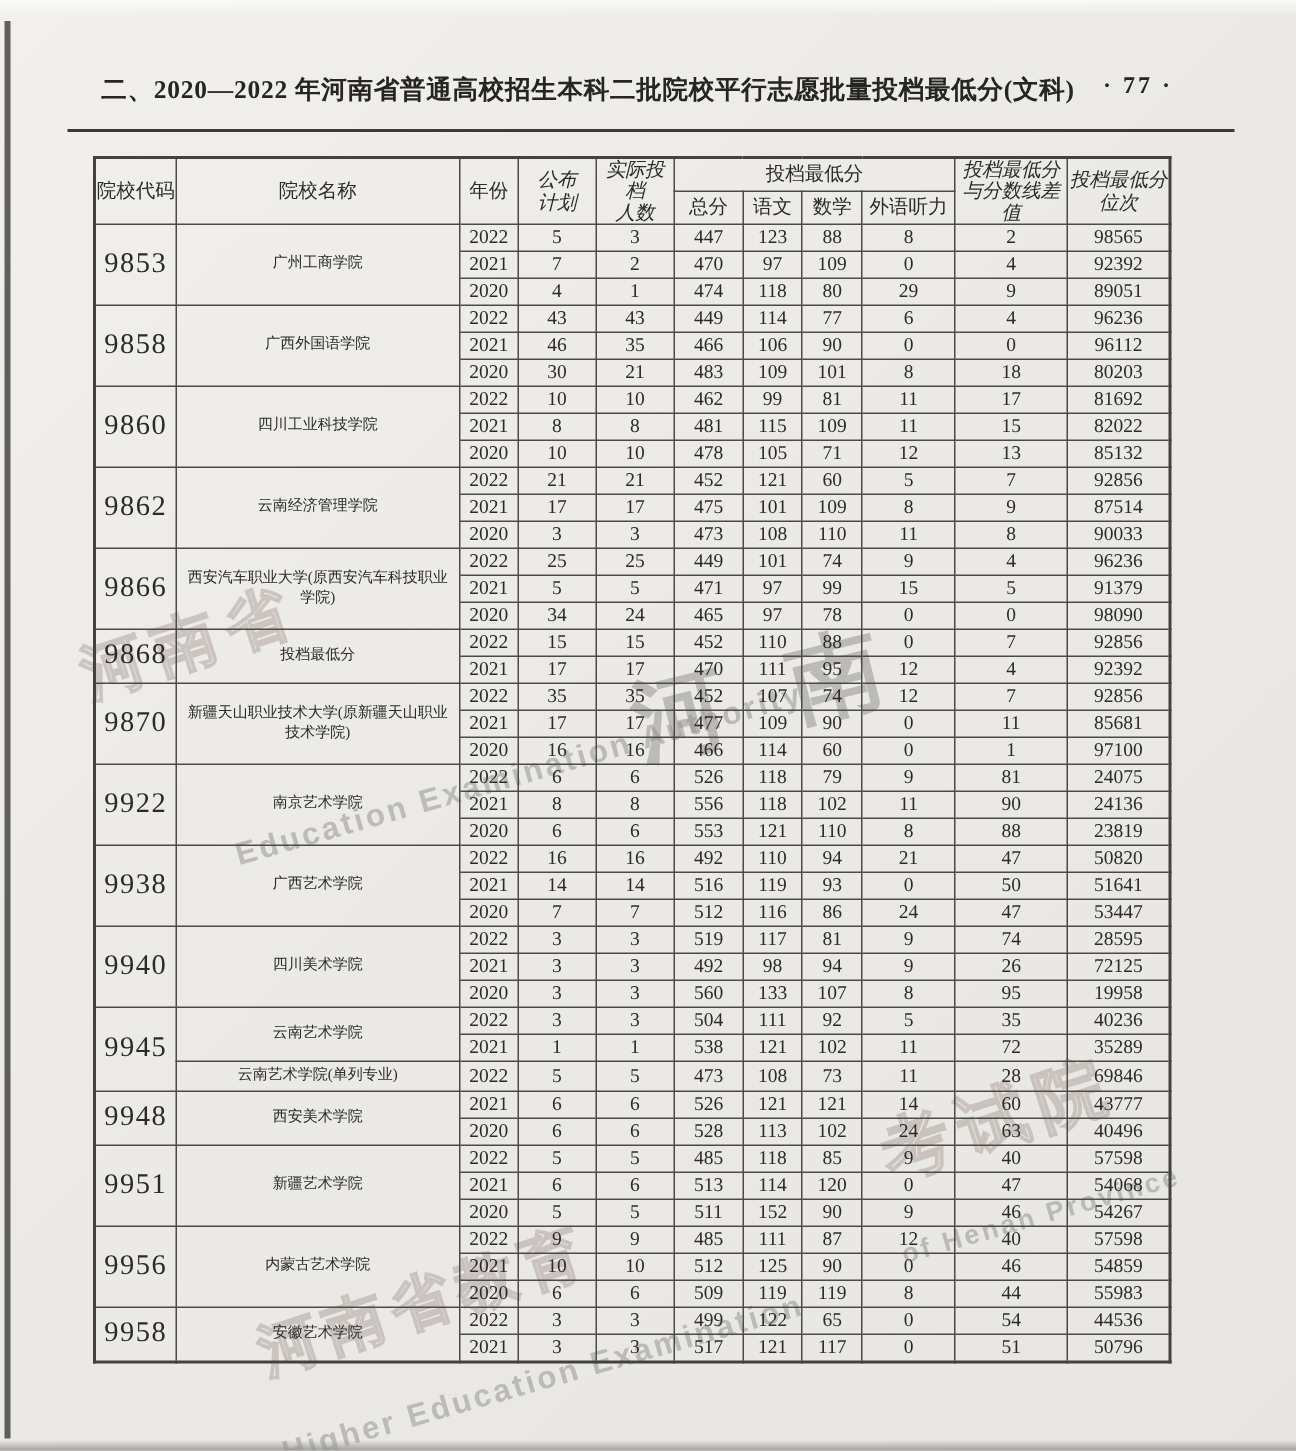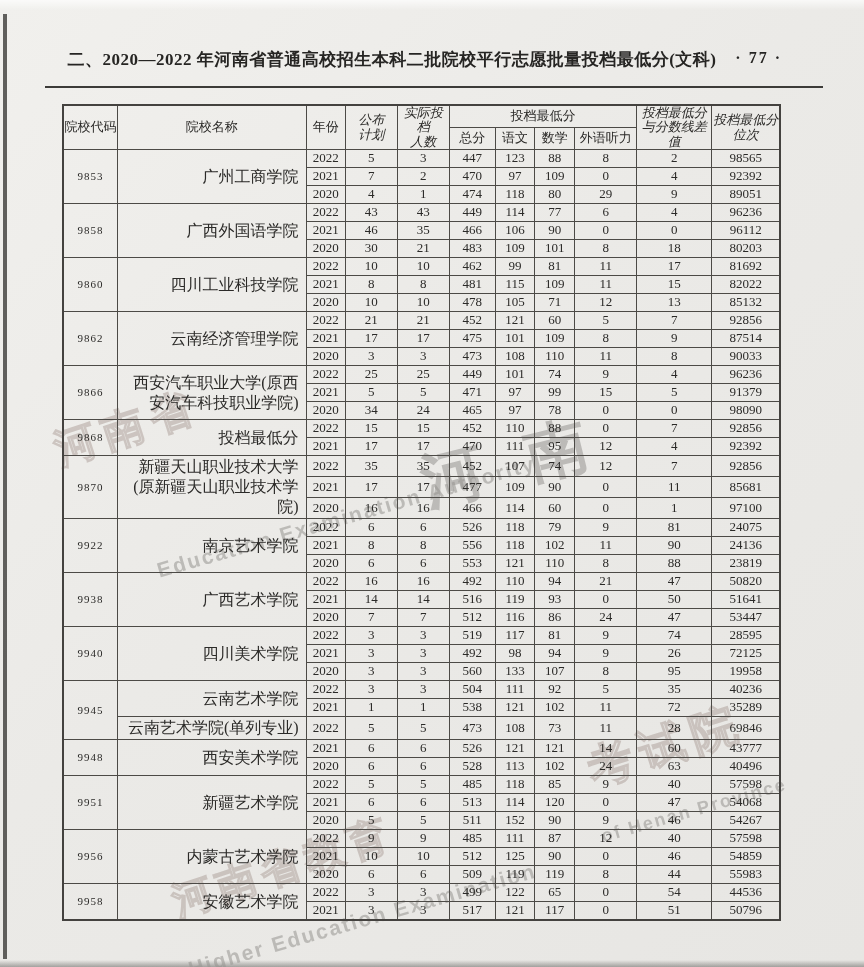--- a/index.html
+++ b/index.html
@@ -46,22 +46,22 @@
   table.score-table { position:absolute; left:62px; top:104px; width:719px;
     border-collapse:collapse; table-layout:fixed; z-index:2;
     font-family:"Liberation Serif","DejaVu Serif",serif; }
   .score-table th, .score-table td {
     border:1px solid #4c4a46; text-align:center; padding:0;
     font-size:13px; line-height:1.1; color:#2b2a28; overflow:hidden; }
   .score-table { border:2px solid #44423f; }
   .score-table thead th { font-weight:normal; height:21px; }
   .score-table thead .hline { display:block;font-style:italic; }
   .score-table tbody td { height:17px; font-size:13px; }
-  .score-table td.code { font-size:11px; letter-spacing:1px; }
-  .score-table td.name { text-align:right; padding:1px 7px; font-size:16px;
+  .score-table td.code { font-size:19px; letter-spacing:1px; }
+  .score-table td.name { text-align:center; padding:1px 7px; font-size:10px;
     line-height:1.25; }
 </style>
 </head>
 <body>
 
 <div class="page">
 
   <div class="edge-top"></div>
   <div class="edge-left"></div>
   <div class="edge-bottom"></div>

